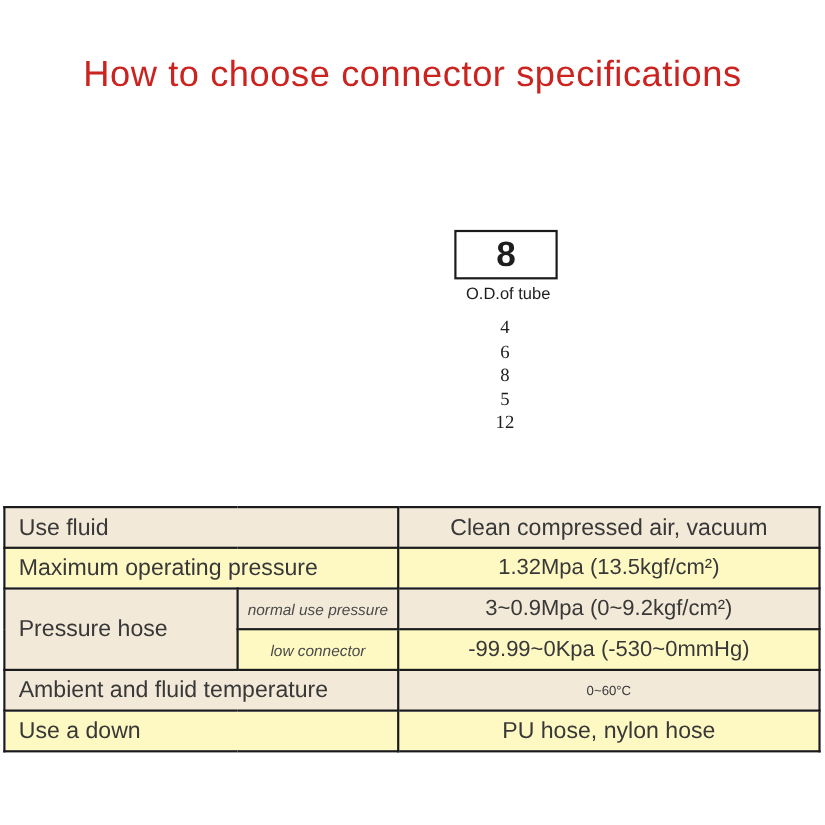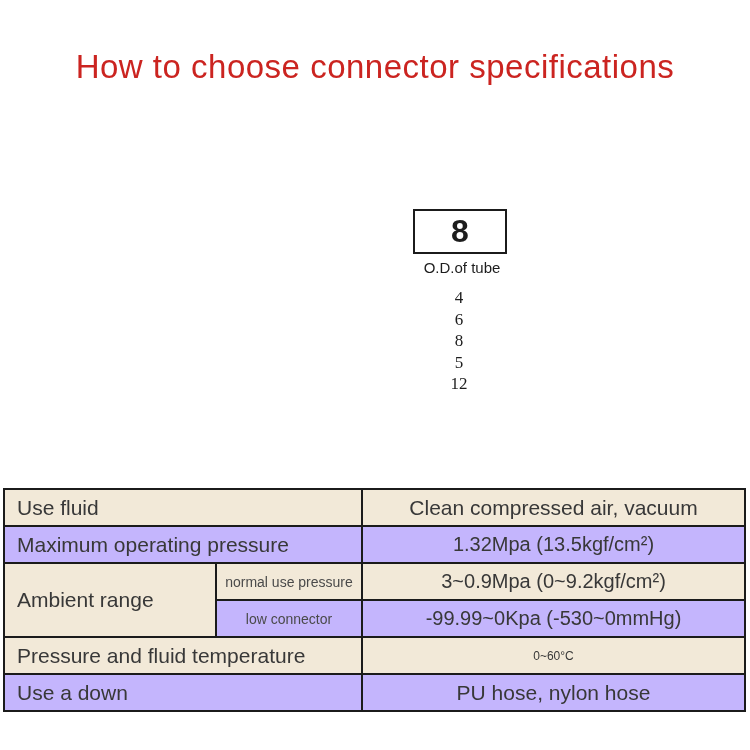--- a/index.html
+++ b/index.html
@@ -77,46 +77,47 @@
     width: 100px;
     text-align: center;
     font-family: "Liberation Serif", serif;
     font-size: 17px;
     color: #1d1d1d;
   }
   .size-option { line-height: 21.5px; }
 
   .spec-table {
     position: absolute;
-    left: 3px; top: 488px;
+    left: 3px; top: 460px;
     width: 741px;
     border-collapse: collapse;
     table-layout: fixed;
     padding-left: 36px;
   }
   .spec-table td {
     border: 2px solid #1b1b1b;
     height: 37px;
     vertical-align: middle;
-    background: #c4b5fd;
+    background: #fef9c3;
     color: #383838;
     overflow: hidden;
     white-space: nowrap;
   }
   .spec-table tr.beige td { background: #f2e9d8; }
   .spec-table td.force-white { background: #ffffff; }
   .spec-table td.label {
     padding-left: 12px;
     font-size: 21px;
     text-align: left;
   }
   .spec-table td.sublabel {
     font-size: 14px;
     text-align: center;
     color: #4a4a4a;
+    font-style: italic;
   }
   .spec-table td.value { text-align: center; }
   .value-lg { font-size: 21px; }
   .value-md { font-size: 20px; }
   .value-sm { font-size: 12px; }
 </style>
 </head>
 <body>
 
 <div class="page">
@@ -147,30 +148,30 @@
     <tbody>
       <tr class="beige">
         <td colspan="2" class="label">Use fluid</td>
         <td class="value value-lg">Clean compressed air, vacuum</td>
       </tr>
       <tr>
         <td colspan="2" class="label">Maximum operating pressure</td>
         <td class="value value-md">1.32Mpa (13.5kgf/cm²)</td>
       </tr>
       <tr class="beige">
-        <td rowspan="2" class="label force-white">Ambient range</td>
+        <td rowspan="2" class="label force-white">Pressure hose</td>
         <td class="sublabel">normal use pressure</td>
         <td class="value value-md">3~0.9Mpa (0~9.2kgf/cm²)</td>
       </tr>
       <tr>
         <td class="sublabel">low connector</td>
         <td class="value value-md">-99.99~0Kpa (-530~0mmHg)</td>
       </tr>
       <tr class="beige">
-        <td colspan="2" class="label">Pressure and fluid temperature</td>
+        <td colspan="2" class="label">Ambient and fluid temperature</td>
         <td class="value value-sm">0~60°C</td>
       </tr>
       <tr>
         <td colspan="2" class="label">Use a down</td>
         <td class="value value-lg">PU hose, nylon hose</td>
       </tr>
     </tbody>
   </table>
 
 </div>

